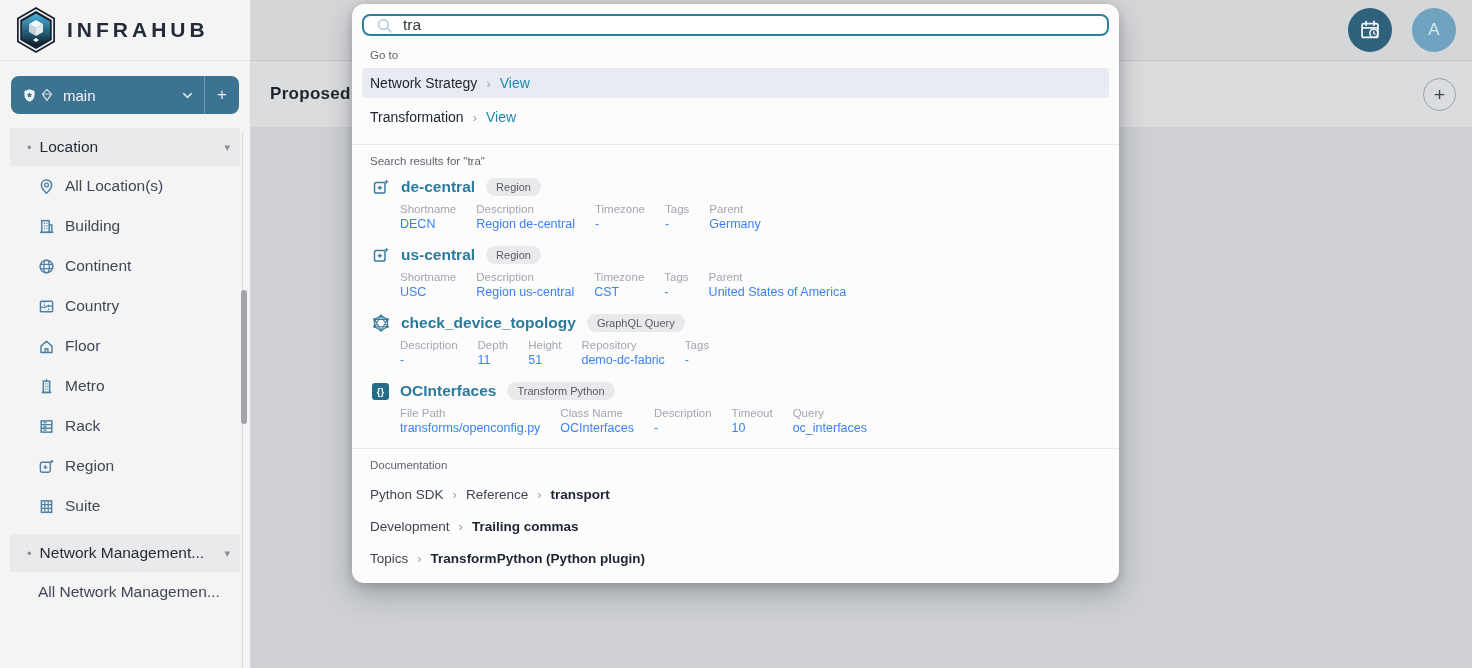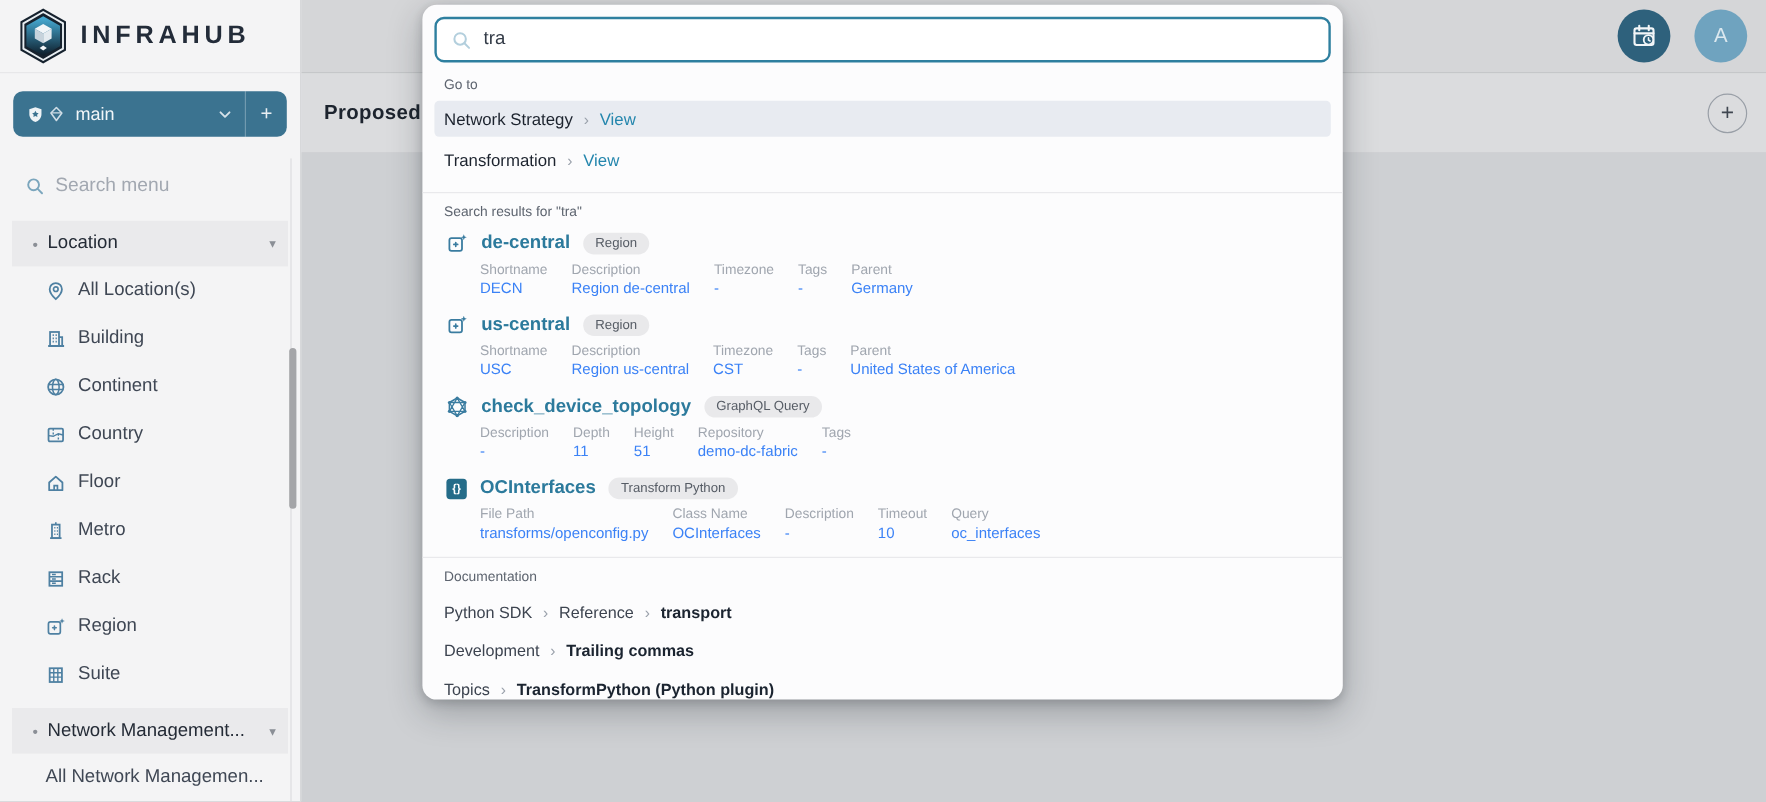--- a/index.html
+++ b/index.html
@@ -38,21 +38,21 @@
   .round-btn { width:44px; height:44px; border-radius:50%; border:none; display:flex; align-items:center; justify-content:center; cursor:pointer; }
   .cal-btn { background:#2e617c; color:#f2f6f8; }
   .avatar { background:#6fa3bf; color:rgba(255,255,255,.75); font-size:17px; }
   .page-header { height:66px; background:#dbdcde; display:flex; align-items:center; padding:0 16px 0 19px; }
   .page-title { font-size:17px; font-weight:700; color:#1d242e; letter-spacing:.3px; }
   .add-btn { margin-left:auto; width:33px; height:33px; border-radius:50%; border:1.5px solid #999fa7; background:transparent; color:#3f4650; font-size:19px; line-height:1; display:flex; align-items:center; justify-content:center; cursor:pointer; }
   .content { flex:1; background:#ced0d3; }
 
   
   .modal { position:absolute; left:352px; top:4px; width:767px; height:579px; background:#fcfcfd; border-radius:12px; box-shadow:0 10px 28px rgba(25,32,40,.28), 0 2px 8px rgba(25,32,40,.18); overflow:hidden; z-index:5; }
-  .search-wrap { margin:10px 10px 0; height:38px; border:2px solid #2e7f9f; border-radius:8px; background:#fff; display:flex; align-items:center; padding:0 12px; gap:10px; }
+  .search-wrap { margin:10px 10px 0; height:22px; border:2px solid #2e7f9f; border-radius:8px; background:#fff; display:flex; align-items:center; padding:0 12px; gap:10px; }
   .search-wrap .sicon { color:#b3cfdd; display:flex; }
   .search-wrap input { flex:1; border:none; outline:none; font-size:15.5px; color:#333b47; font-family:inherit; background:transparent; }
   .m-div { height:1px; background:#e9e9ec; margin-top:12px; }
   .m-sec-label { font-size:11.5px; color:#5d646f; margin:10px 0 7px 18px; }
   .goto-row { margin:0 10px 4px; height:30px; display:flex; align-items:center; gap:9px; padding-left:8px; border-radius:4px; font-size:14px; color:#1c232e; cursor:pointer; }
   .goto-row.hl { background:#e8ebf1; }
   .gsep { color:#9aa1ab; font-size:13px; }
   .view-link { color:#2486ad; }
   .results { padding:2px 0 0; }
   .result { padding:0 20px; margin-bottom:13px; }
@@ -186,26 +186,20 @@
       <span class="branch-name">main</span>
       <span class="branch-chev">
         <svg width="15" height="15" color="#d6e2e9">
             <use href="#i-chev-down"></use>
           </svg>
       </span>
       <span class="pill-div"></span>
       <span class="branch-add">+</span>
     </div>
 
-    <div class="menu-search">
-      <svg width="16" height="16" color="#7ba6bd">
-          <use href="#i-search"></use>
-        </svg>
-      <input type="text" placeholder="Search menu" style="">
-    </div>
 
     <nav class="menu">
       <div class="sec-row">
         <span class="bullet">•</span>
         <span>Location</span>
         <span class="caret">▾</span>
       </div>
       <div class="menu-item">
         <span class="micon">
             <svg width="17" height="17">

